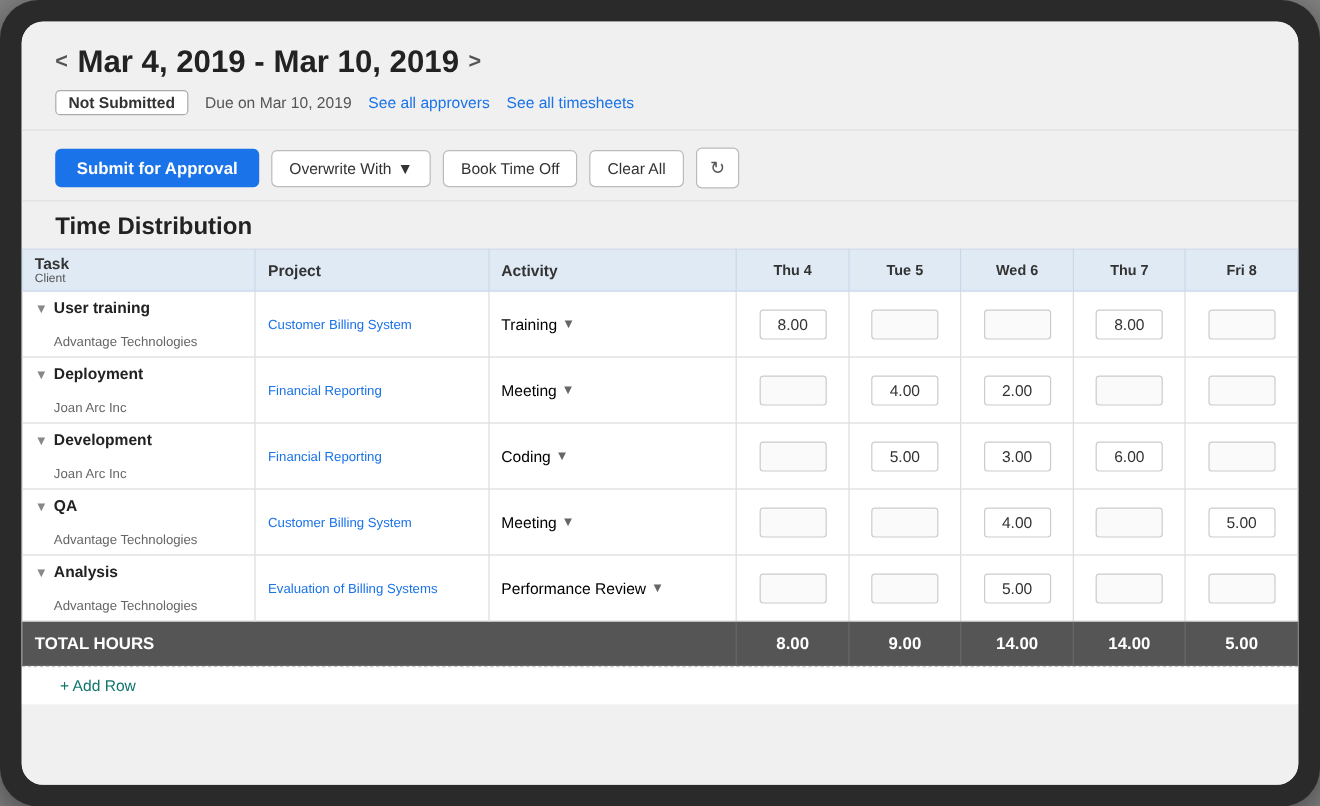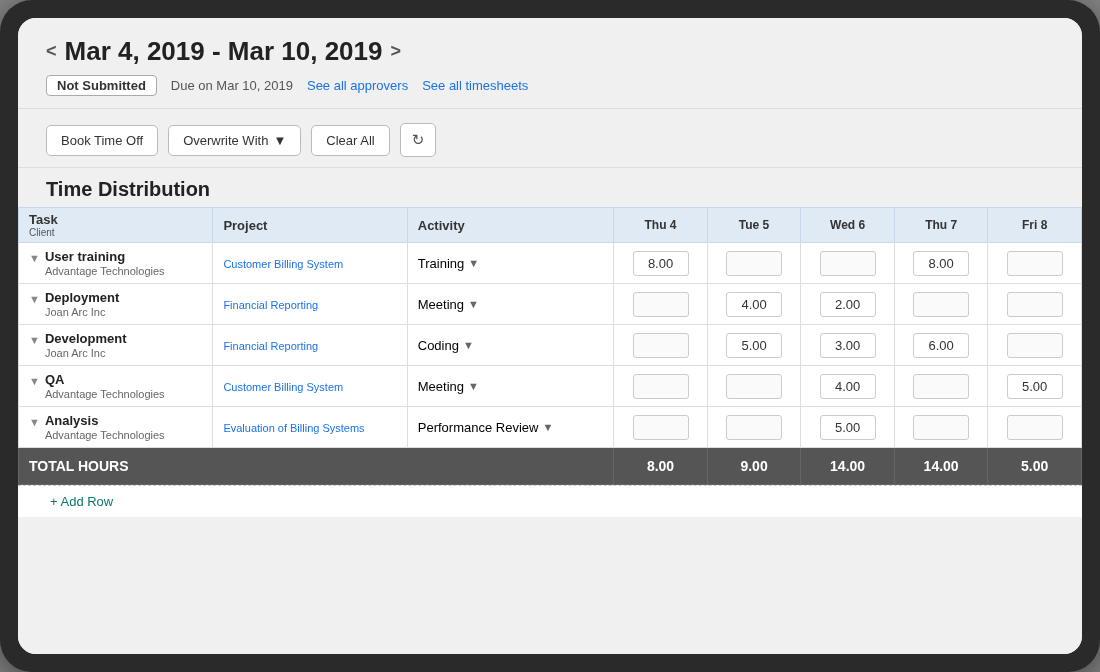--- a/index.html
+++ b/index.html
@@ -162,21 +162,21 @@
       width: 72px;
     }
     .row-task-name {
       font-weight: bold;
       font-size: 13px;
       color: #222;
     }
     .row-client {
       font-size: 11px;
       color: #666;
-      margin-top: 1px;
+      margin-top: 15px;
     }
     .row-project {
       font-size: 11px;
       color: #1a73e8;
       margin-top: 1px;
     }
     .activity-cell {
       display: flex;
       align-items: center;
       gap: 4px;
@@ -247,25 +247,26 @@
       </div>
       <div class="status-row">
         <span class="not-submitted-badge">Not Submitted</span>
         <span class="due-text">Due on Mar 10, 2019</span>
         <a class="link-text">See all approvers</a>
         <a class="link-text">See all timesheets</a>
       </div>
     </div>
 
     <div class="toolbar-section">
-      <button class="btn-secondary">Book Time Off</button>
+      <button class="btn-primary">Submit for Approval</button>
       <button class="btn-secondary">
         <span>Overwrite With</span>
         <span>▼</span>
       </button>
+      <button class="btn-secondary">Book Time Off</button>
       <button class="btn-secondary">Clear All</button>
       <button class="btn-icon">↻</button>
     </div>
 
     <div class="section-title">Time Distribution</div>
 
     <div class="main-content">
       <table class="timesheet-table">
         <thead>
           <tr>

